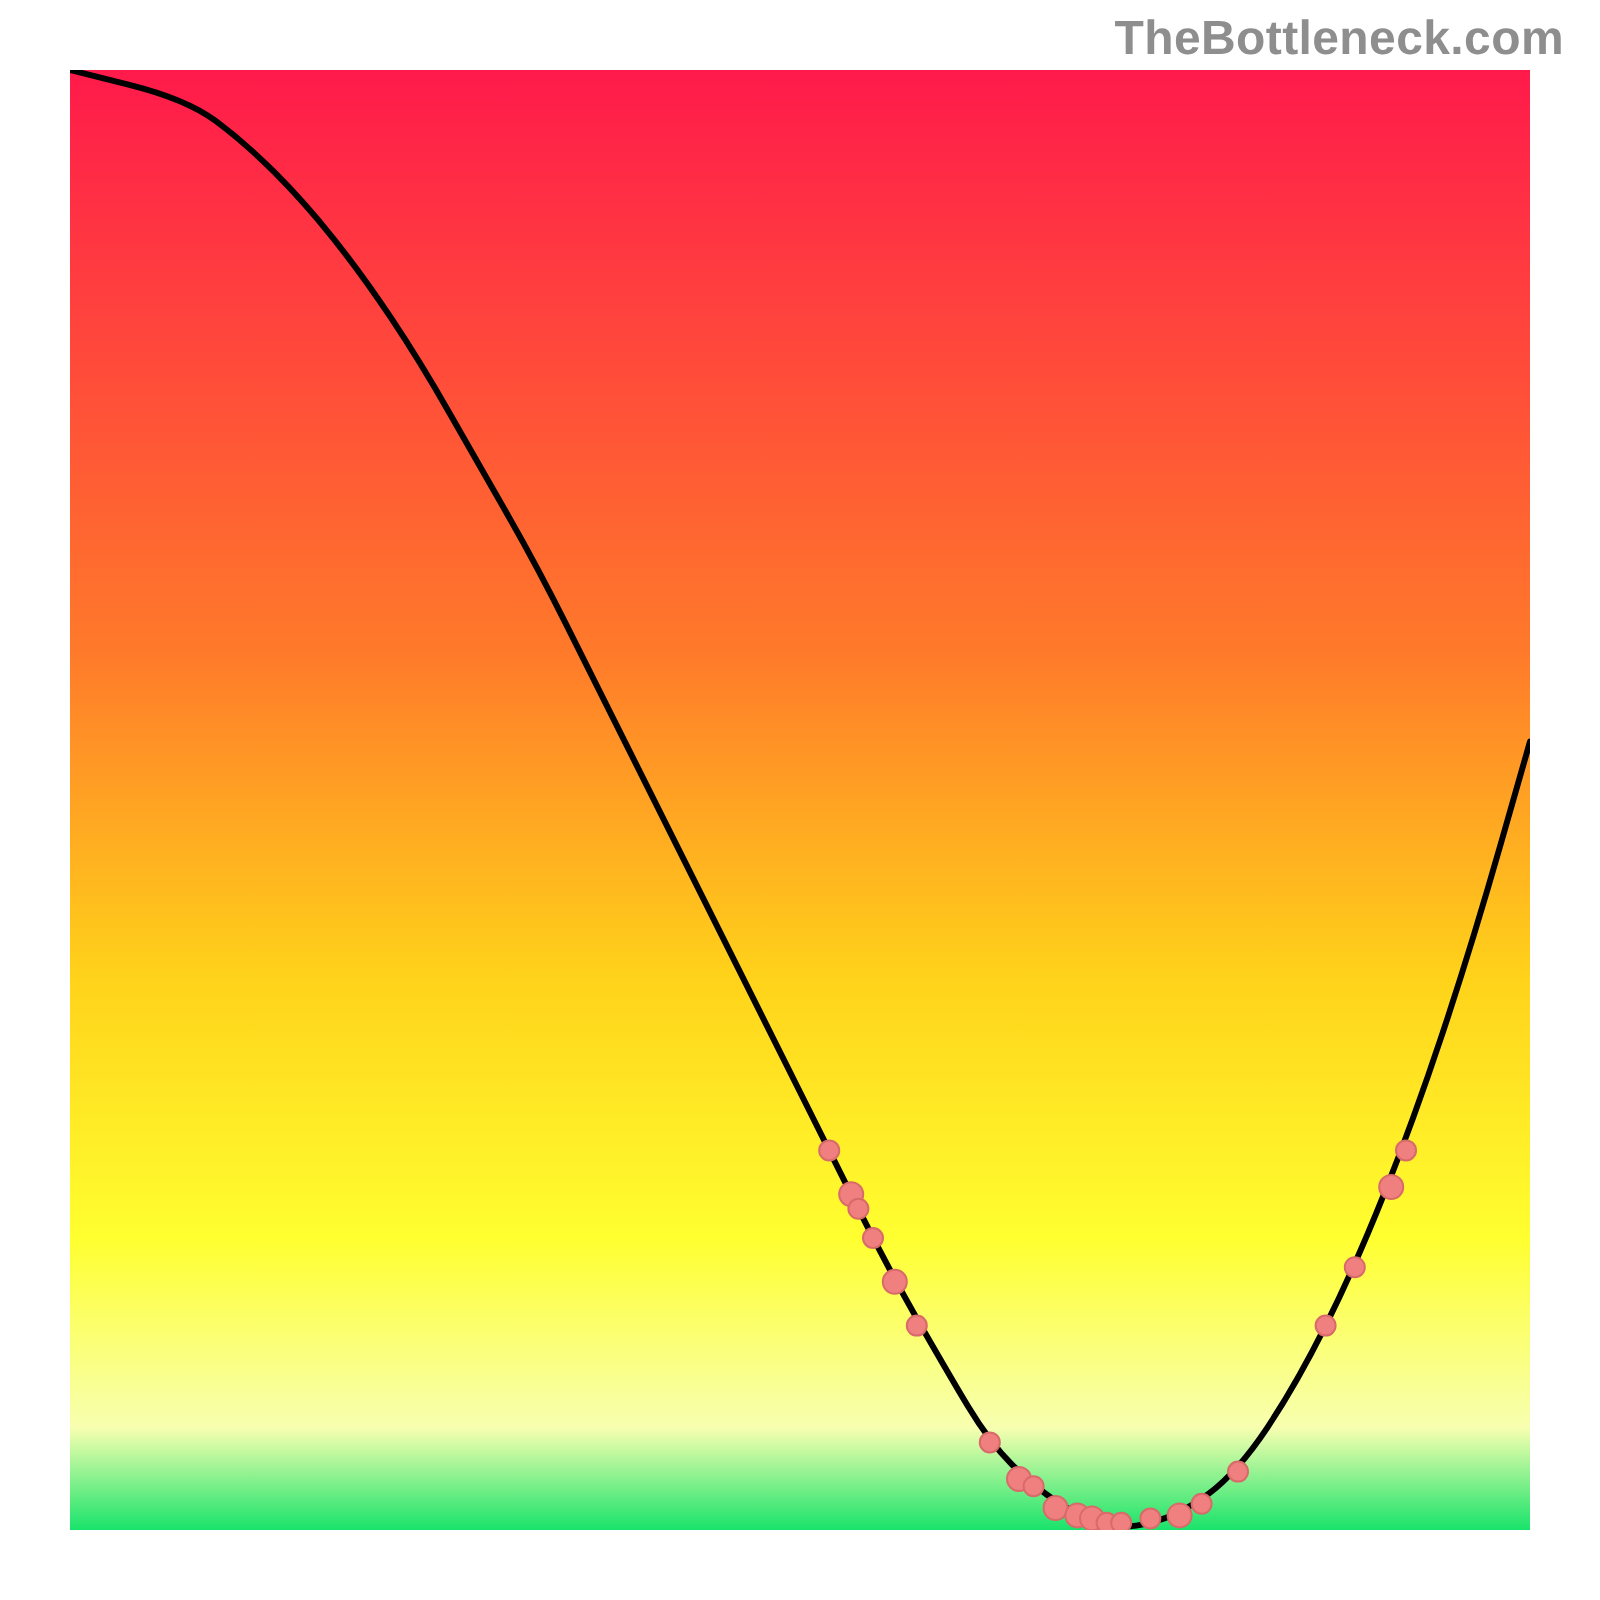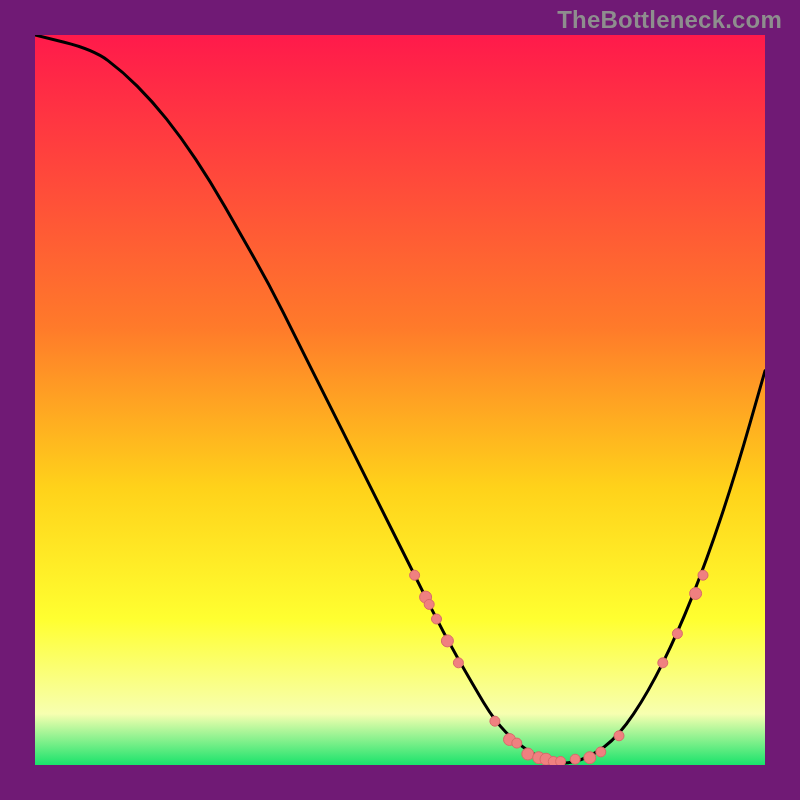--- a/index.html
+++ b/index.html
@@ -9,21 +9,21 @@
     height: 800px;
     background: #000;
     overflow: hidden;
   }
   .frame {
     position: absolute;
     left: 0;
     top: 0;
     width: 800px;
     height: 800px;
-    background: #701a75;
+    background: #ffffff;
   }
   .plot {
     position: absolute;
     left: 35px;
     top: 35px;
     width: 730px;
     height: 730px;
   }
   .watermark {
     position: absolute;

